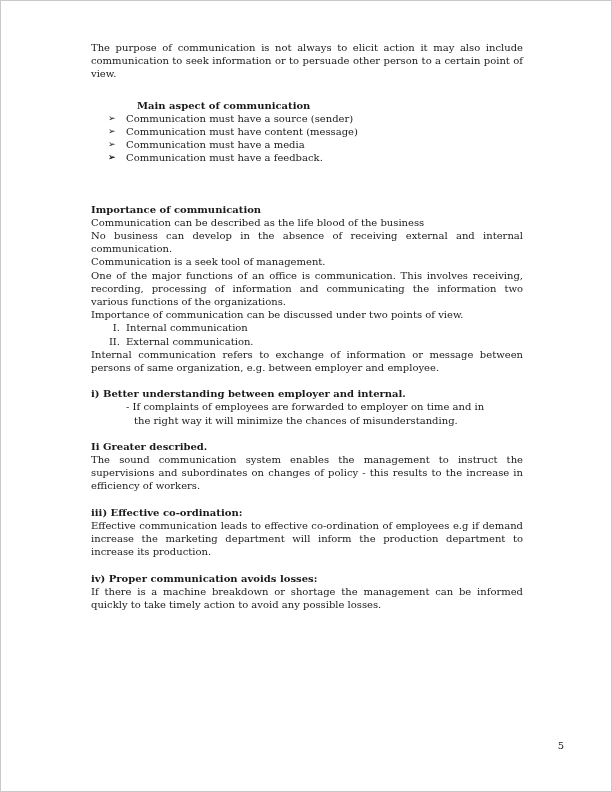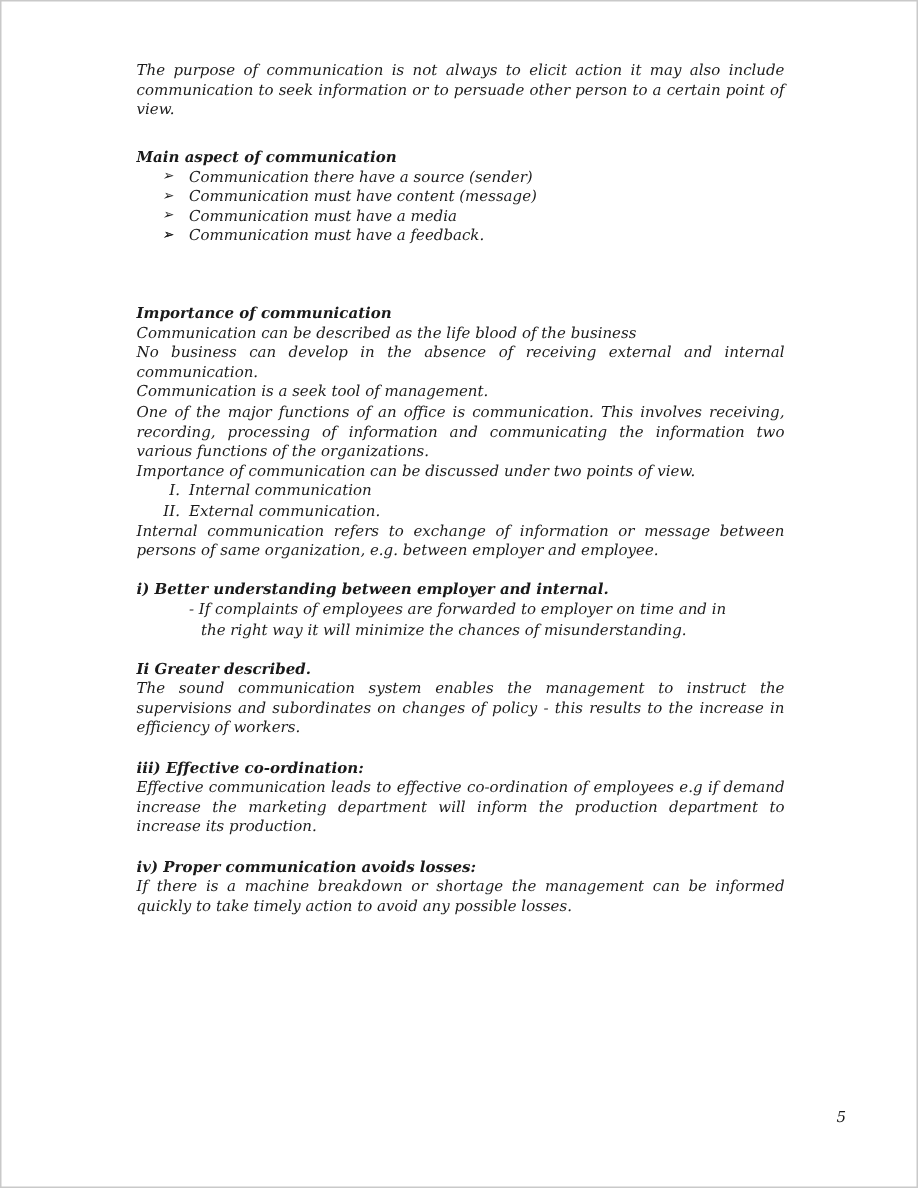--- a/index.html
+++ b/index.html
@@ -1,15 +1,15 @@
 <!DOCTYPE html>
 <html><head>
 <meta charset="utf-8">
 <style>
-  * { box-sizing: border-box; font-style: italic; }
+  * { box-sizing: border-box; }
   html, body { margin: 0; padding: 0; }
   body {
     width: 612px; height: 792px;
     background: #ffffff;
     font-family: "DejaVu Serif", "Liberation Serif", serif;
     color: #1a1a1a;
     -webkit-font-smoothing: antialiased;
   }
   .page {
     position: relative;
@@ -26,21 +26,21 @@
     text-align: justify;
   }
   p, h3, ul, li { margin: 0; padding: 0; }
   .heading {
     font-weight: bold;
     font-size: inherit;
     line-height: inherit;
     text-align: left;
   }
   .para { text-align: justify; }
-  .mt-intro { margin-top: 18px; }
+  .mt-intro { margin-top: 18px; margin-left: 46px; }
   .mt-1 { margin-top: 13px; }
   .mt-big { margin-top: 38px; }
   ul { list-style: none; }
   .arrow-li {
     position: relative;
     padding-left: 35px;
     text-align: left;
   }
   .bullet {
     position: absolute;
@@ -72,21 +72,21 @@
 
 <div class="page">
   <div class="content">
 
     <p class="para">The purpose of communication is not always to elicit action it may also include communication to seek information or to persuade other person to a certain point of view.</p>
 
     <h3 class="heading mt-intro">Main aspect of communication</h3>
     <ul>
       <li class="arrow-li">
         <span class="bullet">➢</span>
-        <span>Communication there have a source (sender)</span>
+        <span>Communication must have a source (sender)</span>
       </li>
       <li class="arrow-li">
         <span class="bullet">➢</span>
         <span>Communication must have content (message)</span>
       </li>
       <li class="arrow-li">
         <span class="bullet">➢</span>
         <span>Communication must have a media</span>
       </li>
       <li class="arrow-li">

